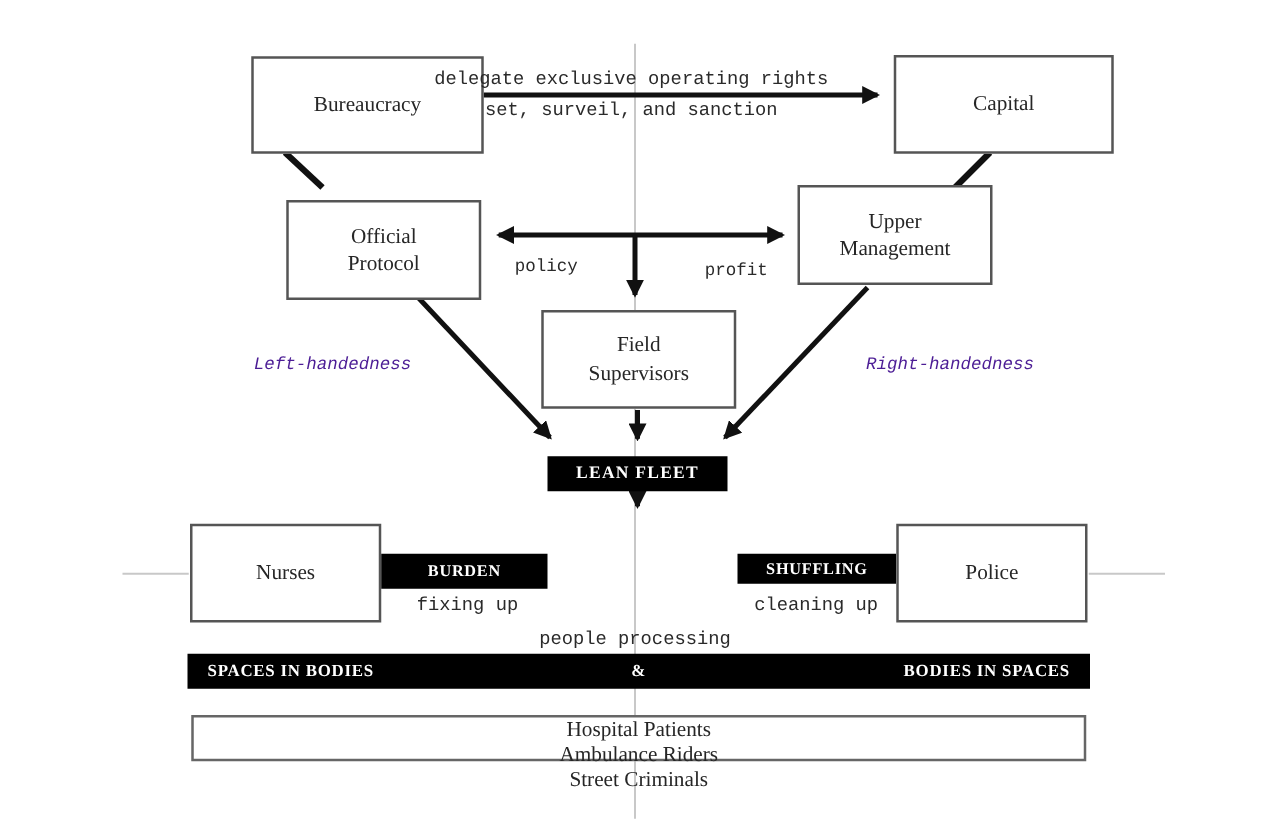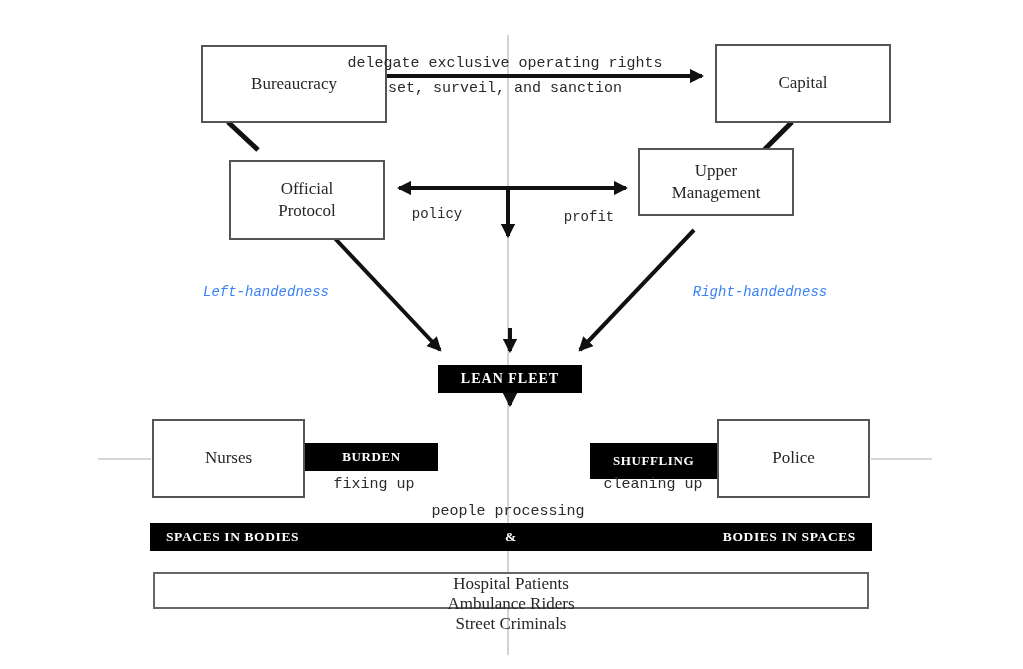--- a/index.html
+++ b/index.html
@@ -44,21 +44,21 @@
   .flabel {
     position:absolute;
     transform:translateX(-50%);
     white-space:nowrap;
     font-size:14.5px;
     color:#2a2a2a;
     text-align:center;
     font-family:Liberation Mono, monospace;
   }
   .flabel.small { font-size:14px; }
-  .flabel.ital  { font-style:italic; font-size:14px; color:#3b82f6; }
+  .flabel.ital  { font-style:italic; font-size:14px; color:#4c1d95; }
 
   .longbox {
     position:absolute;
     background:#ffffff;
     border:2px solid #666666;
     display:flex; align-items:center; justify-content:space-between;
     padding:0 14px;
     font-size:17px;
     color:#262626;
     box-sizing:border-box;
@@ -101,42 +101,45 @@
   <div class="box" style="left:715px; top:44px; width:176px; height:79px;">
     <span class="lbl">Capital</span>
   </div>
 
   <div class="flabel" style="left:505px; top:55px; font-size:15px;">delegate exclusive operating rights</div>
   <div class="flabel" style="left:505px; top:80px; font-size:15px;">set, surveil, and sanction</div>
 
   <div class="box" style="left:229px; top:148px; width:156px; height:80px;margin-top:12px;">
     <span class="lbl w2">Official Protocol</span>
   </div>
-  <div class="box" style="left:638px; top:148px; width:156px; height:68px;">
+  <div class="box" style="left:638px; top:148px; width:156px; height:80px;">
     <span class="lbl w2">Upper Management</span>
   </div>
 
   <div class="flabel small" style="left:437px; top:206px;">policy</div>
   <div class="flabel small" style="left:589px; top:209px;">profit</div>
 
+  <div class="box" style="left:433px; top:248px; width:156px; height:79px;">
+    <span class="lbl w2">Field Supervisors</span>
+  </div>
 
   <div class="flabel ital" style="left:266px; top:284px;">Left-handedness</div>
   <div class="flabel ital" style="left:760px; top:284px;">Right-handedness</div>
 
   <div class="blackband" style="left:438px; top:365px; width:144px; height:28px; font-size:14px; letter-spacing:1px;">
     <span>LEAN FLEET</span>
   </div>
 
   <div class="box" style="left:152px; top:419px; width:153px; height:79px;text-align:right;">
     <span class="lbl">Nurses</span>
   </div>
   <div class="blackband" style="left:305px; top:443px; width:133px; height:28px;">
     <span>BURDEN</span>
   </div>
-  <div class="blackband" style="left:590px; top:443px; width:127px; height:36px;">
+  <div class="blackband" style="left:590px; top:443px; width:127px; height:24px;">
     <span>SHUFFLING</span>
   </div>
   <div class="box" style="left:717px; top:419px; width:153px; height:79px;">
     <span class="lbl">Police</span>
   </div>
 
   <div class="flabel" style="left:374px; top:476px; font-size:15px;">fixing up</div>
   <div class="flabel" style="left:653px; top:476px; font-size:15px;">cleaning up</div>
   <div class="flabel" style="left:508px; top:503px; font-size:15px;">people processing</div>
 

